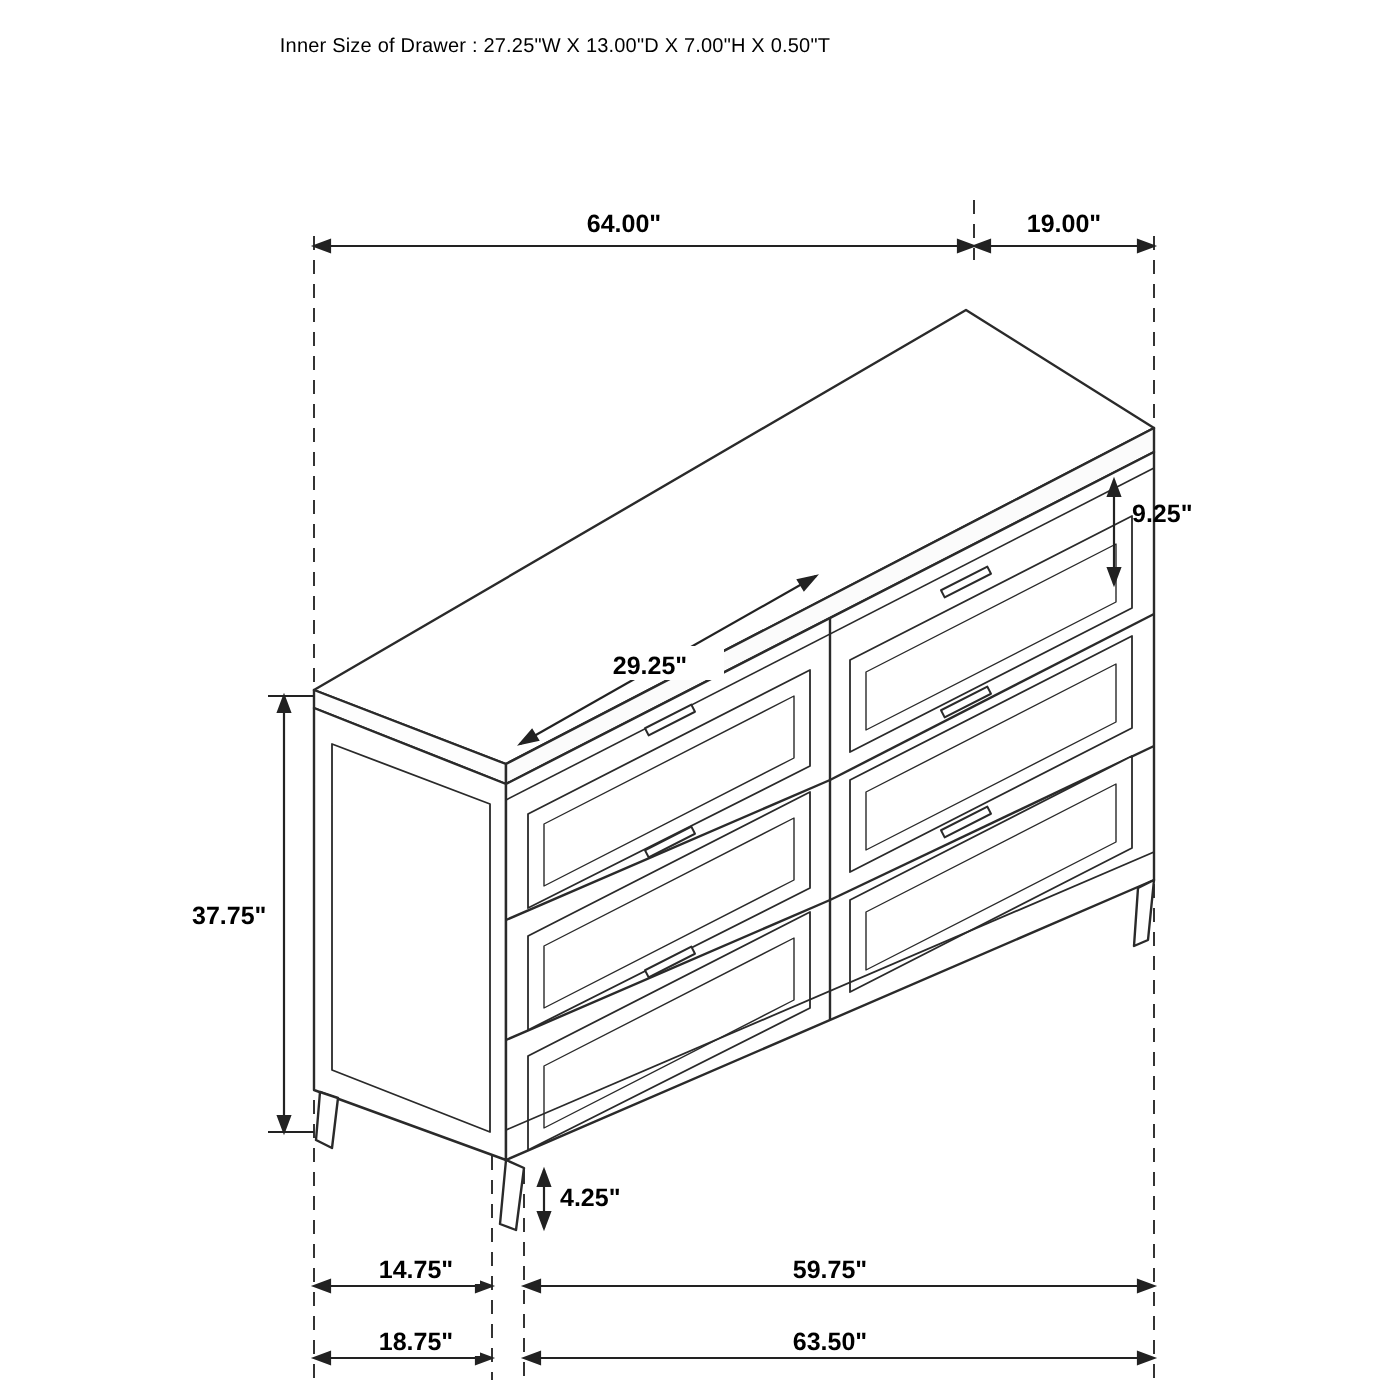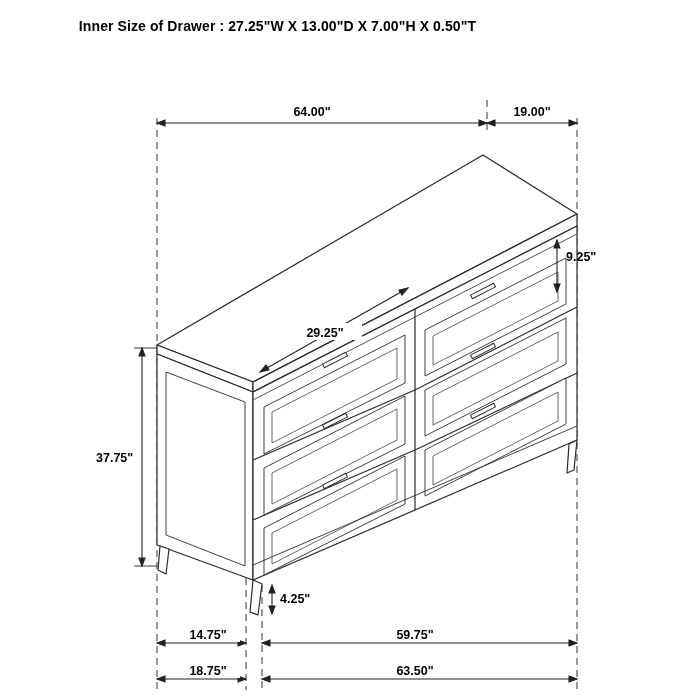--- a/index.html
+++ b/index.html
@@ -14,22 +14,22 @@
     color: #1a1a1a;
     position: relative;
     overflow: hidden;
   }
   #title {
     position: absolute;
     top: 18px;
     left: 0;
     width: 555px;
     text-align: center;
-    font-size: 14px;
-    font-weight: bold;
+    font-size: 10px;
+    font-weight: normal;
     letter-spacing: 0.1px;
     color: #000;
   }
   #stage {
     position: absolute;
     top: 0;
     left: 0;
     width: 700px;
     height: 700px;
   }

